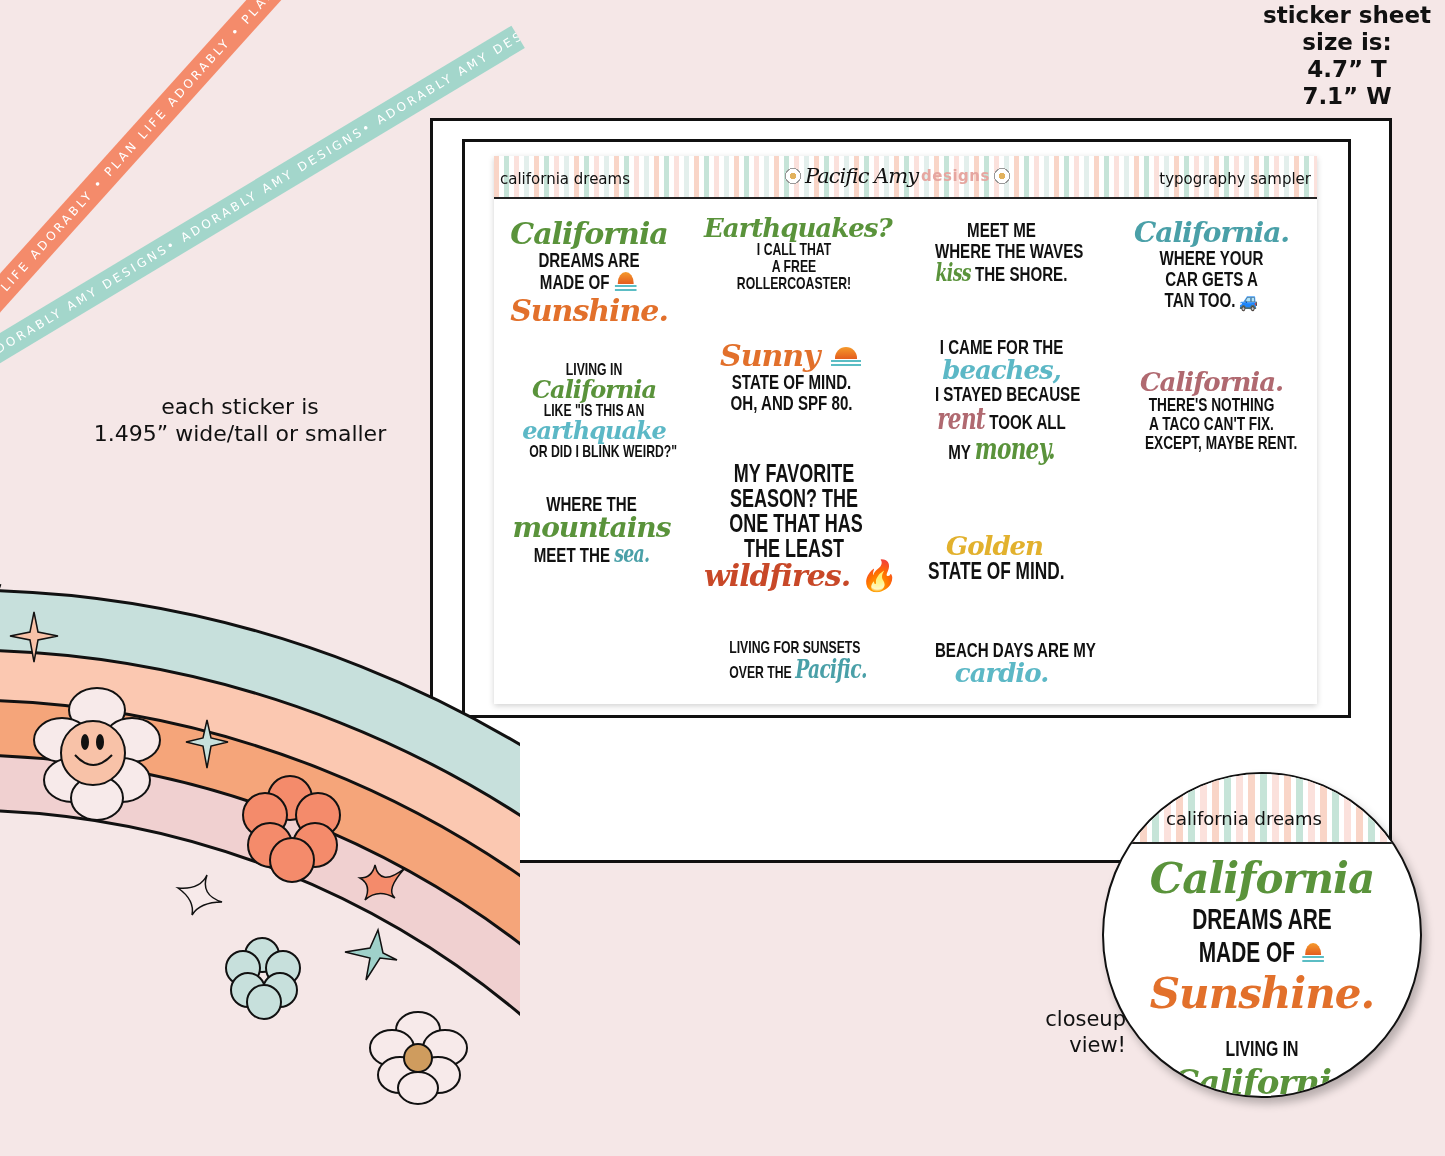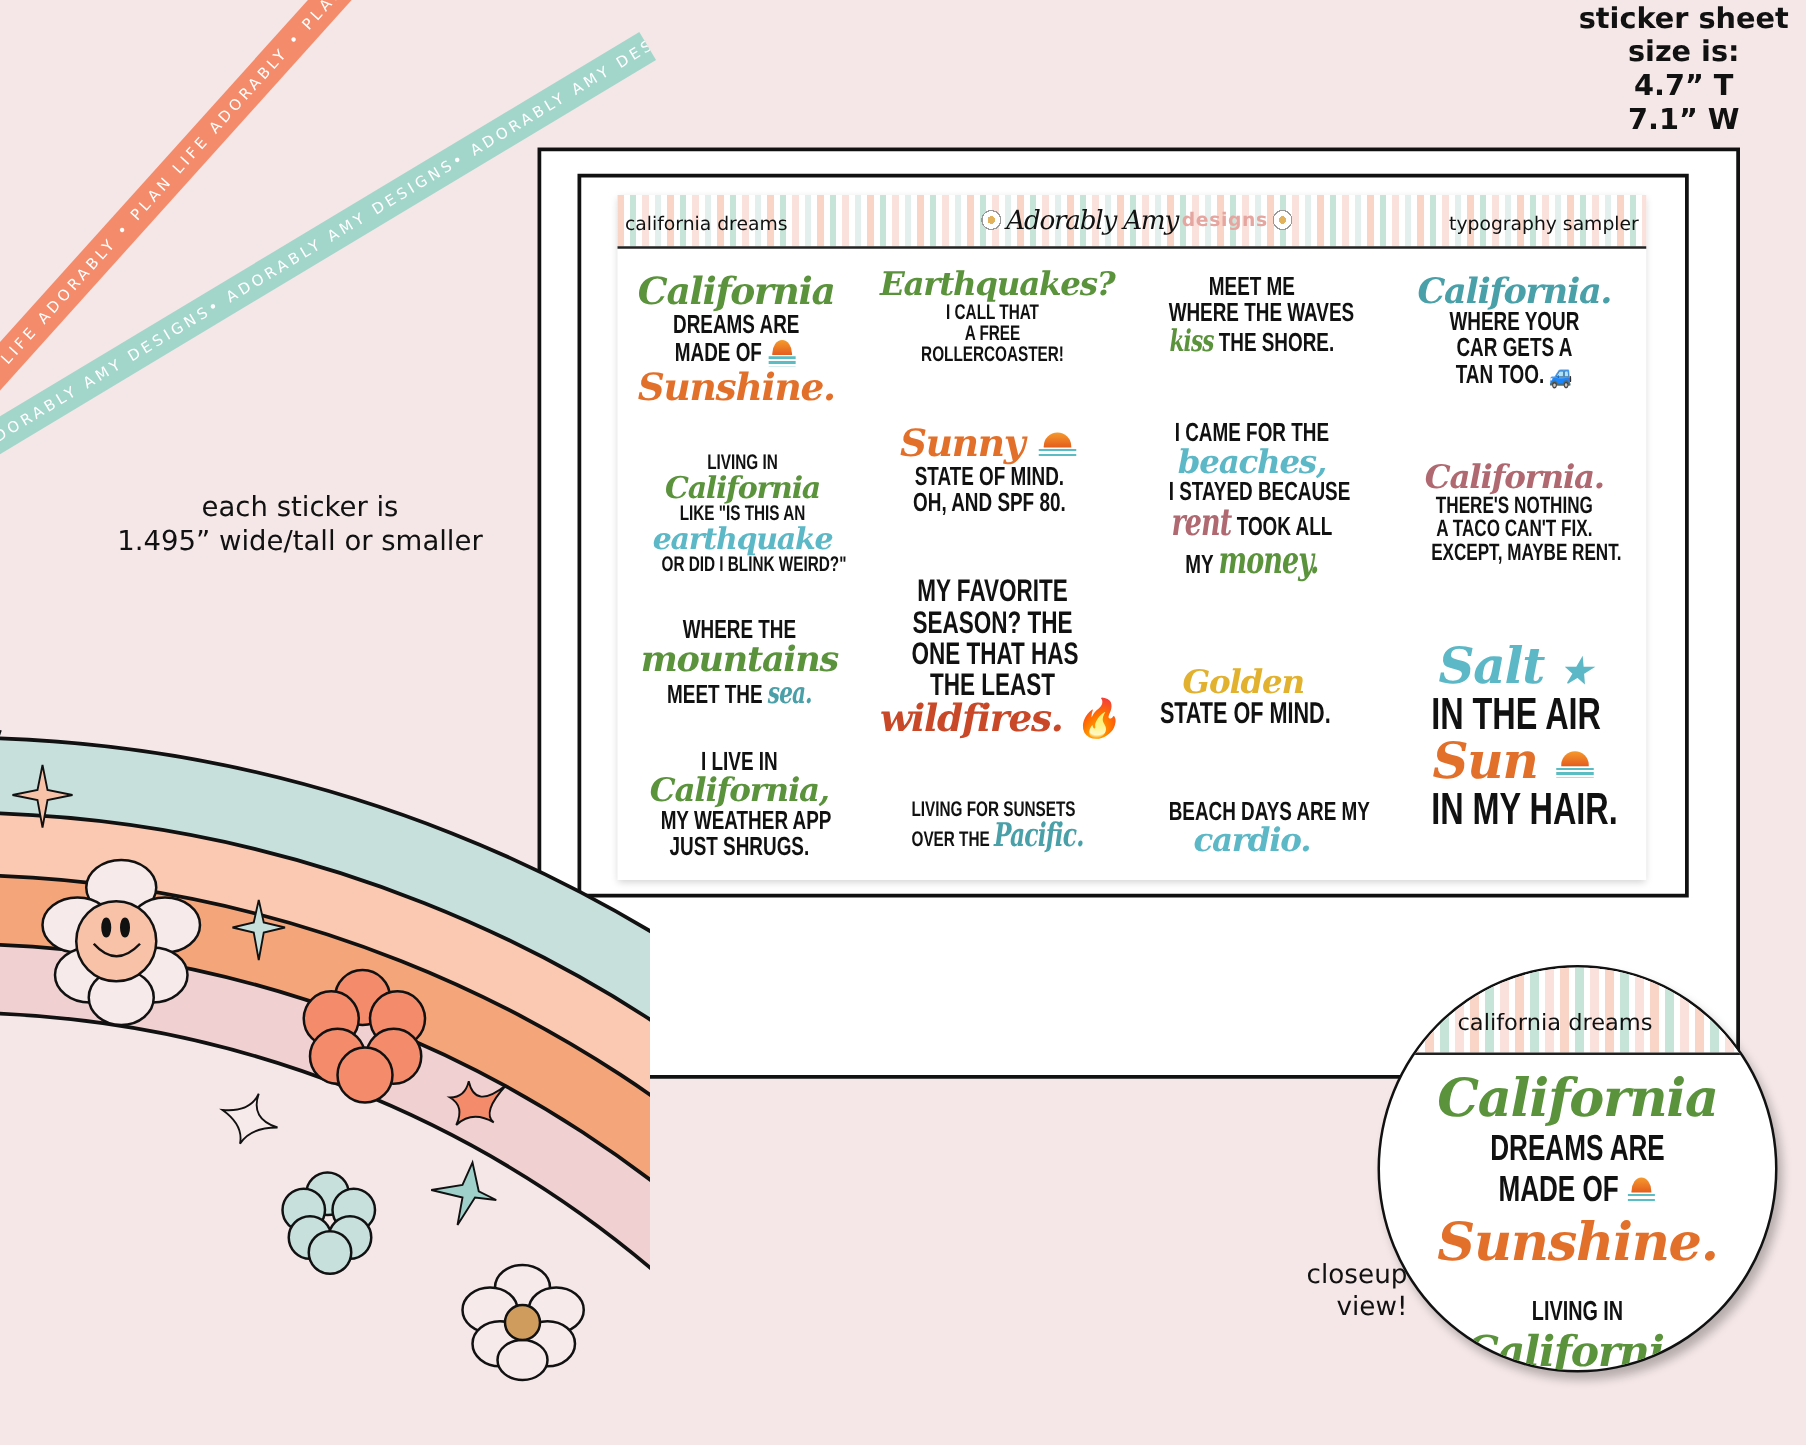--- a/index.html
+++ b/index.html
@@ -85,21 +85,21 @@
 </div>
 
 <div class="outer-frame"></div>
 <div class="inner-frame"></div>
 
 <div class="sheet">
   <div class="sheet-header">
     <span class="left">california dreams</span>
     <div class="brand">
       <span class="daisy"></span>
-      <span class="script">Adorably Amy</span>
+      <span class="script">Pacific Amy</span>
       <span class="designs">designs</span>
       <span class="daisy"></span>
     </div>
     <span class="right">typography sampler</span>
   </div>
 
   <div class="grid">
 
     <div class="sticker" style="left:10px; top:18px; width:170px;">
       <span class="line scr green">California</span>
@@ -115,26 +115,20 @@
       <span class="line scr lblue" style="font-size:24px">earthquake</span>
       <span class="line cap" style="font-size:17px">OR DID I BLINK WEIRD?"</span>
     </div>
 
     <div class="sticker" style="left:10px; top:292px; width:175px;">
       <span class="line cap">WHERE THE</span>
       <span class="line scr green" style="font-size:28px">mountains</span>
       <span class="line cap"><span>MEET THE</span> <span class="scr teal" style="font-size:24px">sea.</span></span>
     </div>
 
-    <div class="sticker" style="left:10px; top:398px; width:175px;">
-      <span class="line cap">I LIVE IN</span>
-      <span class="line scr green" style="font-size:26px">California,</span>
-      <span class="line cap">MY WEATHER APP</span>
-      <span class="line cap">JUST SHRUGS.</span>
-    </div>
 
     <div class="sticker" style="left:210px; top:14px; width:180px;">
       <span class="line scr green" style="font-size:26px">Earthquakes?</span>
       <span class="line cap" style="font-size:17px">I CALL THAT</span>
       <span class="line cap" style="font-size:17px">A FREE</span>
       <span class="line cap" style="font-size:17px">ROLLERCOASTER!</span>
     </div>
 
     <div class="sticker" style="left:210px; top:140px; width:175px;">
       <span class="line scr orange"><span>Sunny</span> <span class="ico sun"></span></span>
@@ -186,26 +180,20 @@
       <span class="line cap"><span>TAN TOO.</span> <span>🚙</span></span>
     </div>
 
     <div class="sticker" style="left:625px; top:168px; width:185px;">
       <span class="line scr rose" style="font-size:26px">California.</span>
       <span class="line cap" style="font-size:19px">THERE'S NOTHING</span>
       <span class="line cap" style="font-size:19px">A TACO CAN'T FIX.</span>
       <span class="line cap" style="font-size:19px">EXCEPT, MAYBE RENT.</span>
     </div>
 
-    <div class="sticker" style="left:625px; top:312px; width:185px;">
-      <span class="line scr lblue" style="font-size:40px"><span>Salt</span> <span style="font-size:28px">★</span></span>
-      <span class="line cap" style="font-size:36px">IN THE AIR</span>
-      <span class="line scr orange" style="font-size:40px"><span>Sun</span> <span class="ico sun"></span></span>
-      <span class="line cap" style="font-size:36px">IN MY HAIR.</span>
-    </div>
   </div>
 </div>
 
 <div class="closeup">
   <div class="hdr">
     <span>california dreams</span>
   </div>
   <div class="body">
     <span class="line scr green" style="display:block">California</span>
     <span class="line cap" style="display:block">DREAMS ARE</span>

